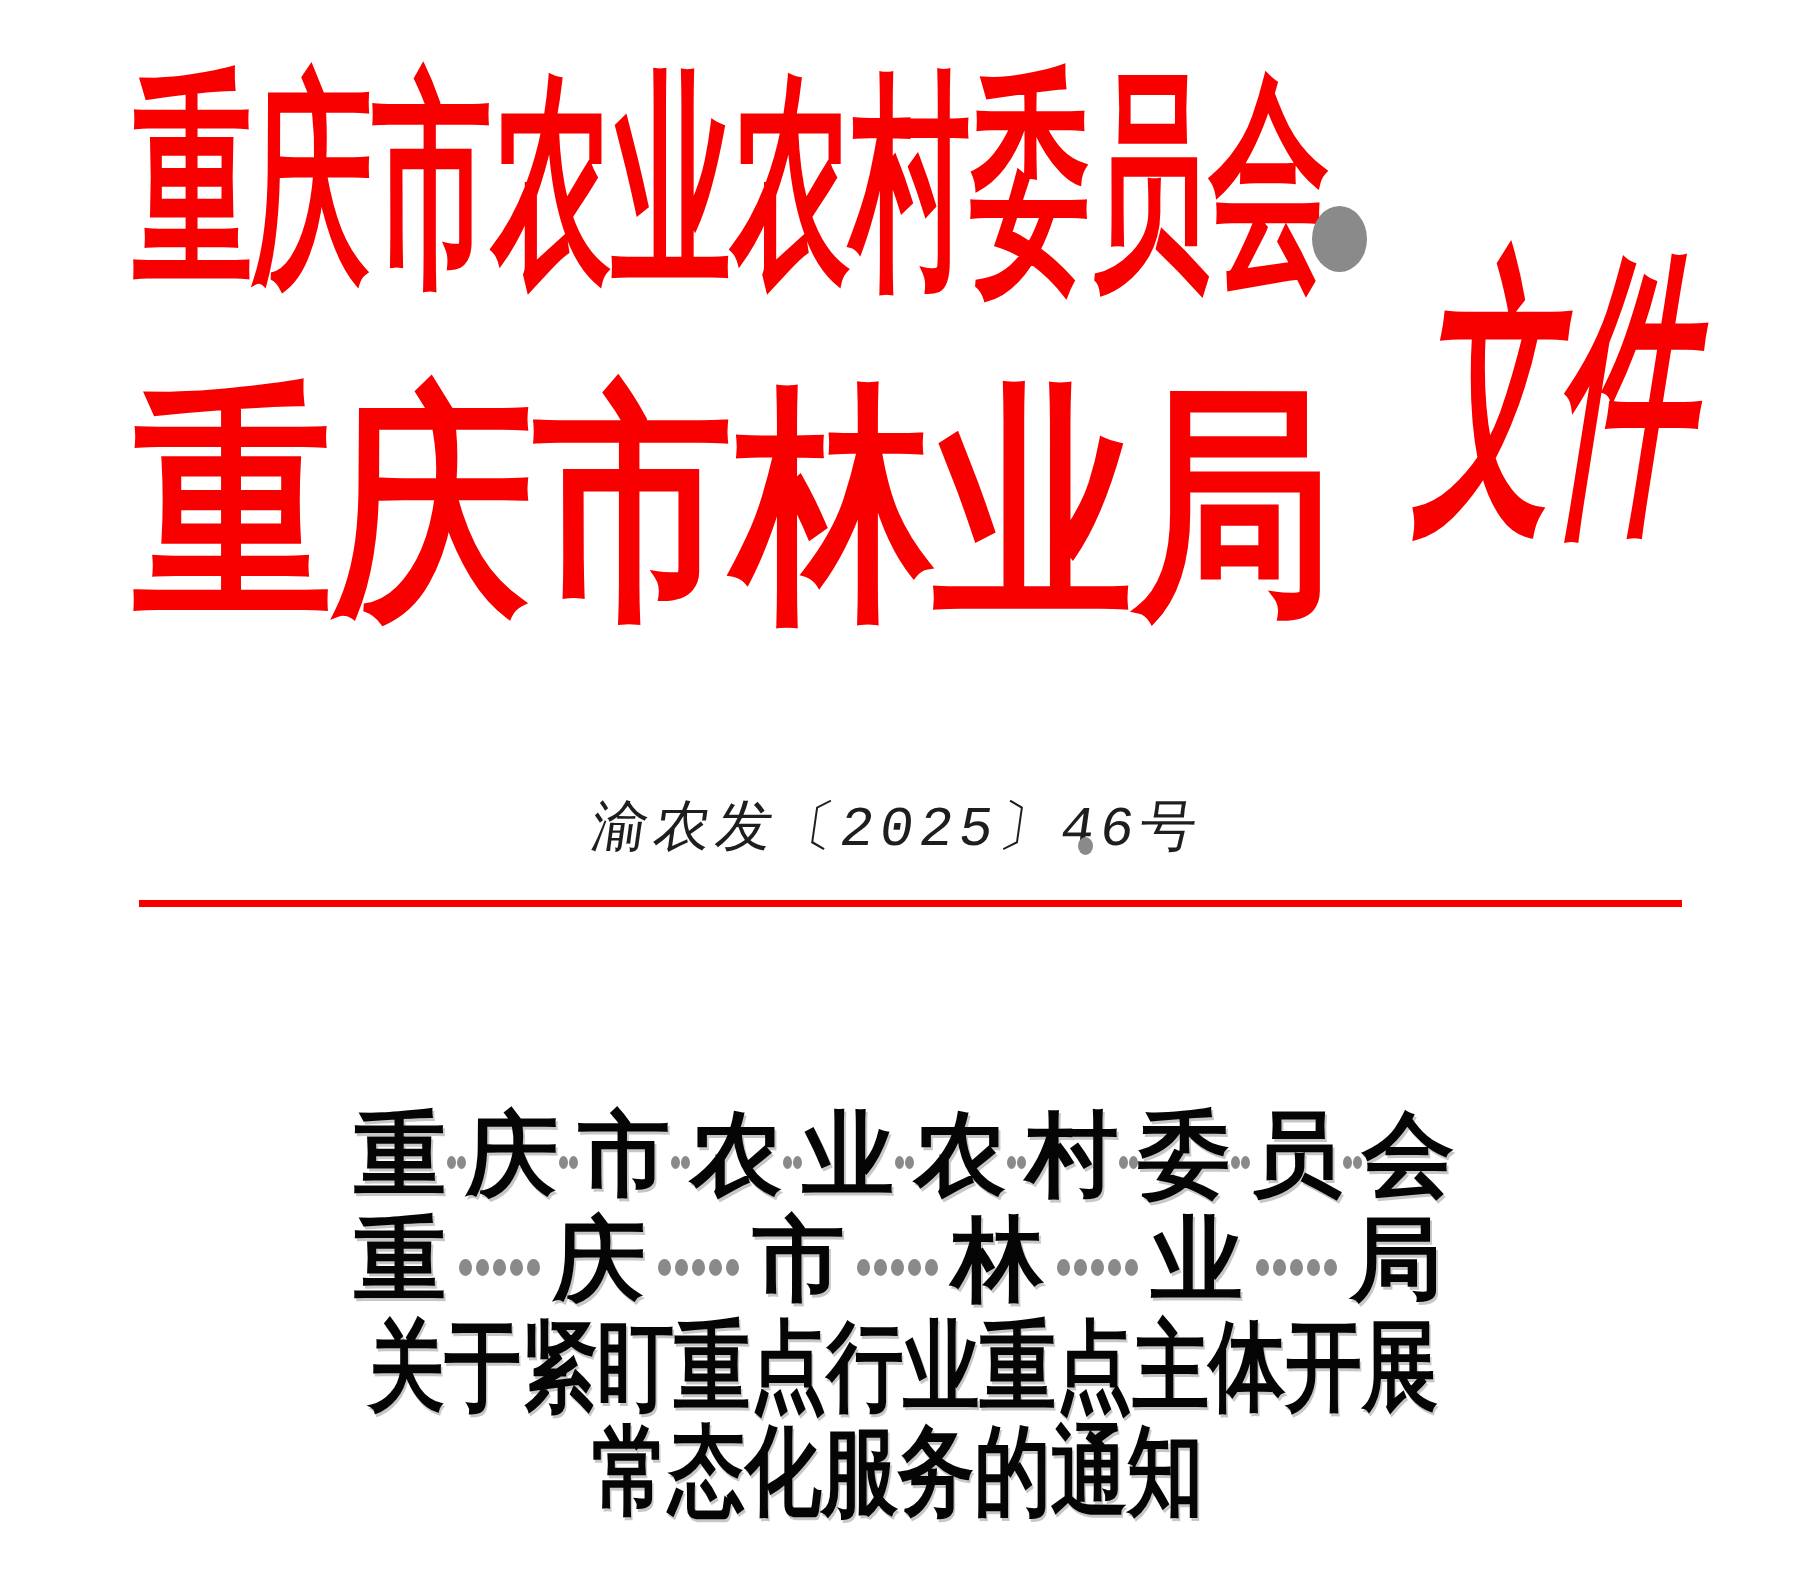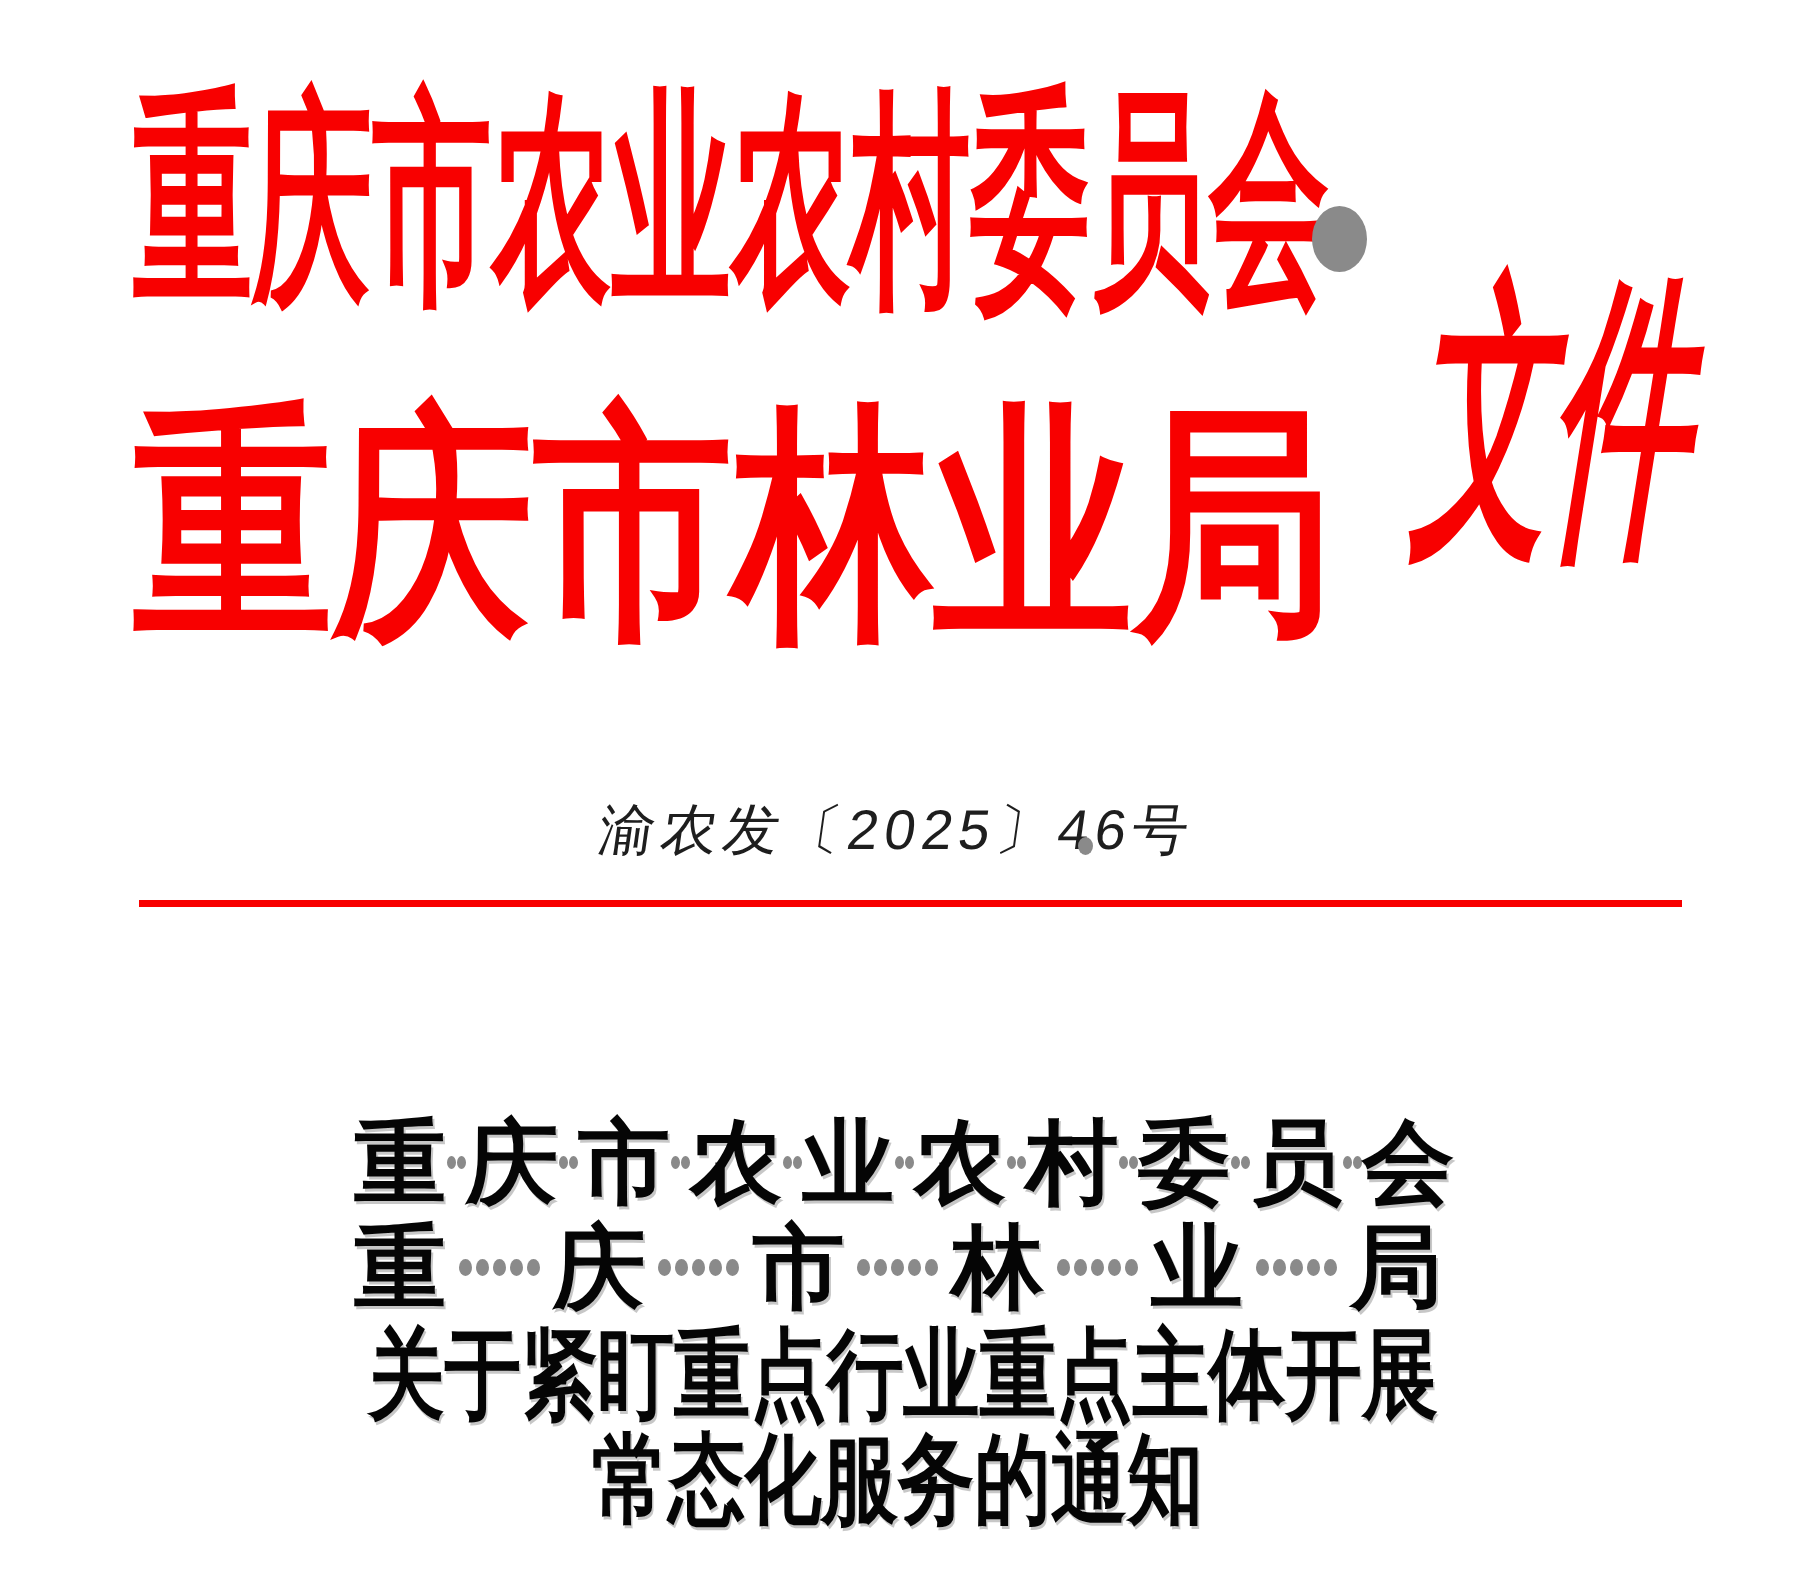--- a/index.html
+++ b/index.html
@@ -2,21 +2,21 @@
 <html><head>
 <meta charset="utf-8">
 <style>
   html,body{margin:0;padding:0;background:#ffffff;}
   .page{
     position:relative;
     width:1794px;
     height:1572px;
     background:#ffffff;
     overflow:hidden;
-    font-family:Liberation Sans, sans-serif;
+    font-family:Liberation Mono, monospace;
   }
   
   .org-line{
     position:absolute;
     left:133px;
     color:#f80000;
     font-weight:900;
     line-height:1;
     white-space:nowrap;
     transform-origin:top left;

